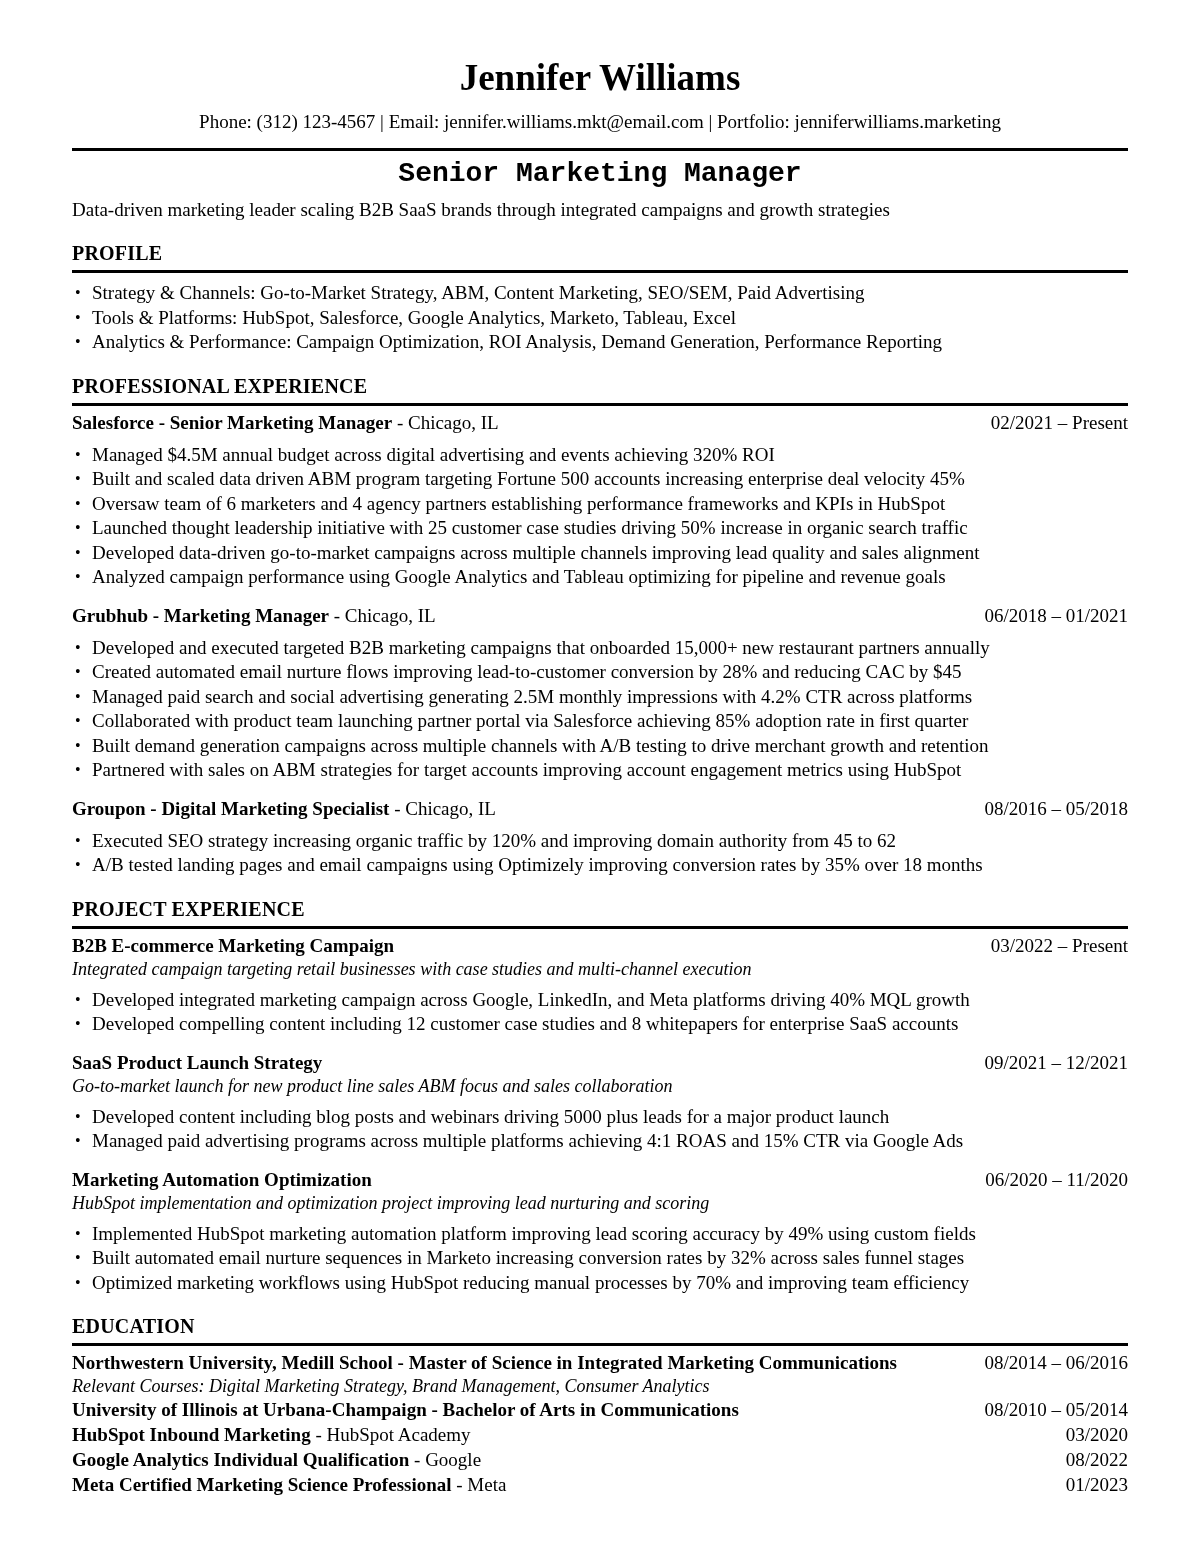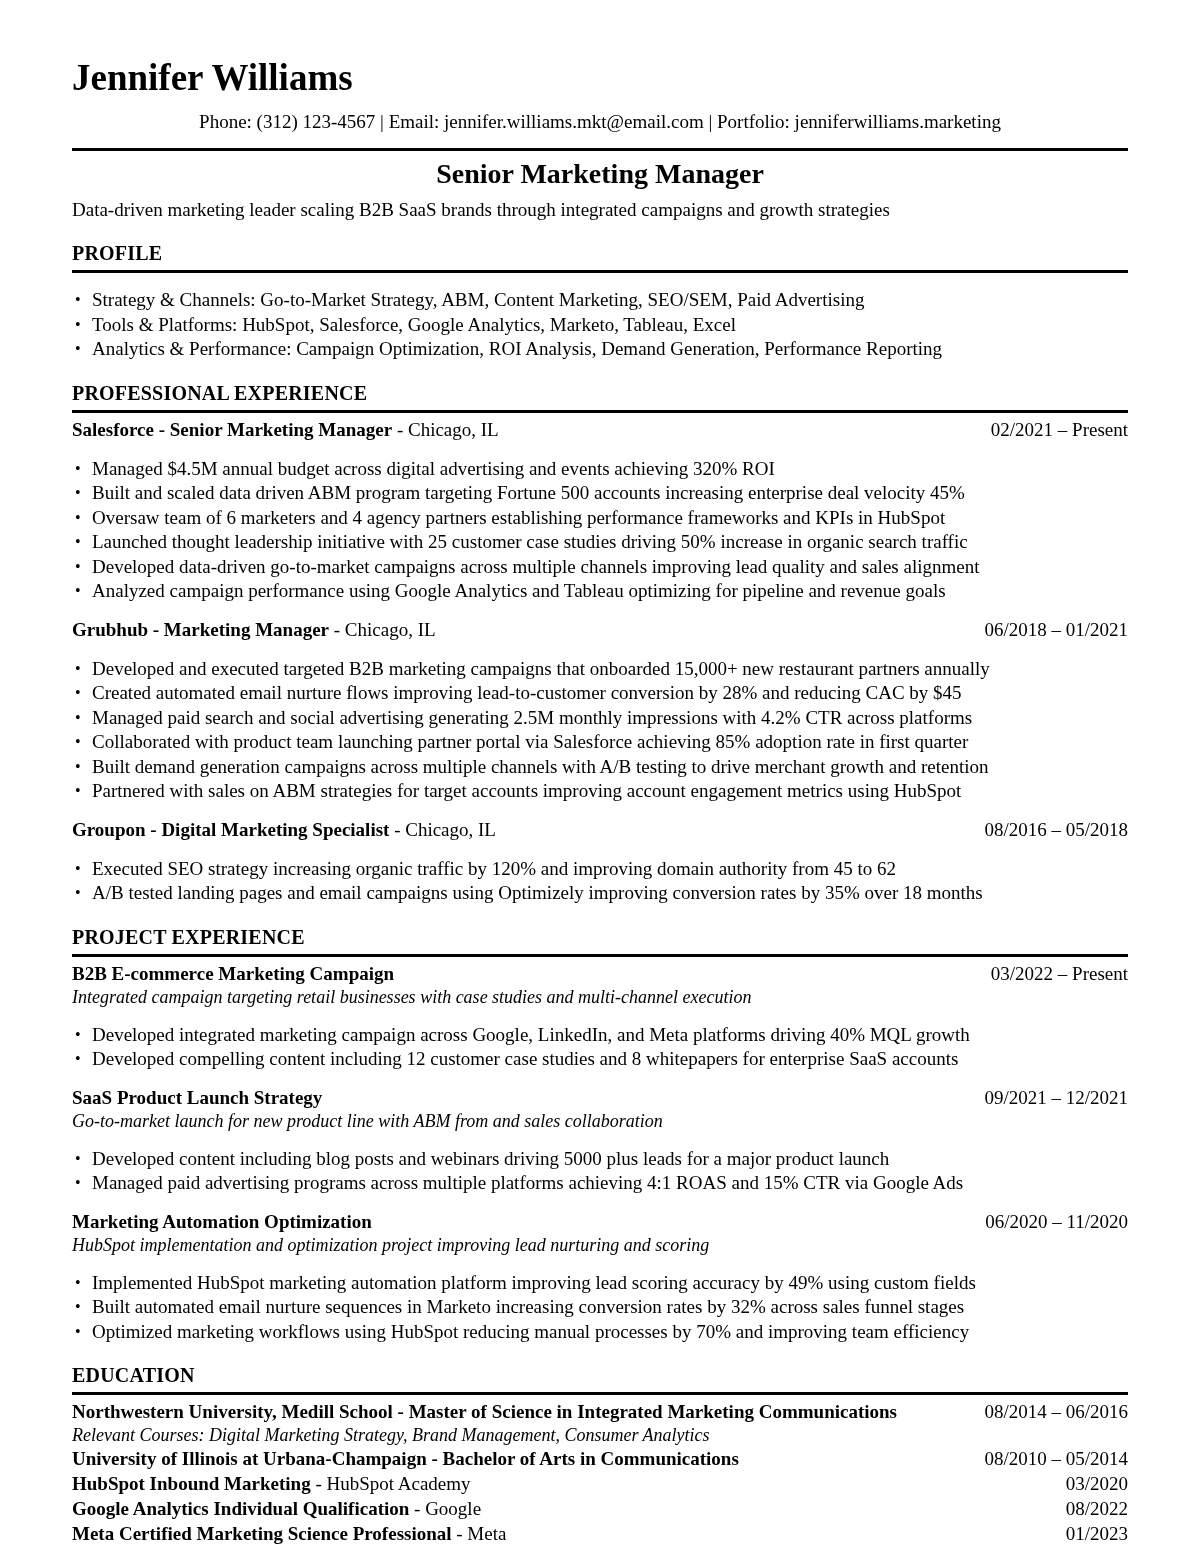--- a/index.html
+++ b/index.html
@@ -10,21 +10,21 @@
     color: #000000;
   }
   .page {
     width: 1200px;
     min-height: 1553px;
     padding: 56px 72px 40px 72px;
     background: #ffffff;
   }
   
   .name {
-    text-align: left;
+    text-align: center;
     font-size: 37px;
     font-weight: bold;
     line-height: 1.2;
   }
   .contact {
     text-align: center;
     font-size: 19px;
     line-height: 25px;
     margin-top: 9px;
   }
@@ -32,20 +32,21 @@
     height: 3px;
     background: #000;
     margin-top: 14px;
   }
   .role-title {
     text-align: center;
     font-size: 28px;
     font-weight: bold;
     line-height: 1.25;
     margin-top: 5px;
+    font-family: Liberation Mono, monospace;
   }
   .tagline {
     text-align: left;
     font-size: 19px;
     line-height: 25px;
     margin-top: 6px;
   }
   
   .section { margin-top: 19px; }
   .section-heading {
@@ -71,21 +72,21 @@
     gap: 29px;
   }
   .entry-header .left { padding-right: 18px; max-width: 880px; }
   .b { font-weight: bold; }
   .dates { white-space: nowrap; font-size: 19px; line-height: 25px; }
   .desc {
     font-style: italic;
     font-size: 18px;
     line-height: 22px;
   }
-  ul.bullets { list-style: none; margin-top: 15px; }
+  ul.bullets { list-style: none; margin-top: 8px; }
   ul.bullets li {
     position: relative;
     padding-left: 20px;
     font-size: 19px;
     line-height: 24.5px;
   }
   ul.bullets li::before {
     content: "\2022";
     position: absolute;
     left: 3px;
@@ -178,21 +179,21 @@
         <li>Developed integrated marketing campaign across Google, LinkedIn, and Meta platforms driving 40% MQL growth</li>
         <li>Developed compelling content including 12 customer case studies and 8 whitepapers for enterprise SaaS accounts</li>
       </ul>
     </div>
 
     <div class="entry">
       <div class="entry-header">
         <div class="left"><span class="b">SaaS Product Launch Strategy</span></div>
         <div class="dates">09/2021 – 12/2021</div>
       </div>
-      <div class="desc">Go-to-market launch for new product line with ABM from and sales collaboration</div>
+      <div class="desc">Go-to-market launch for new product line sales ABM focus and sales collaboration</div>
       <ul class="bullets">
         <li>Developed content including blog posts and webinars driving 5000 plus leads for a major product launch</li>
         <li>Managed paid advertising programs across multiple platforms achieving 4:1 ROAS and 15% CTR via Google Ads</li>
       </ul>
     </div>
 
     <div class="entry">
       <div class="entry-header">
         <div class="left"><span class="b">Marketing Automation Optimization</span></div>
         <div class="dates">06/2020 – 11/2020</div>

